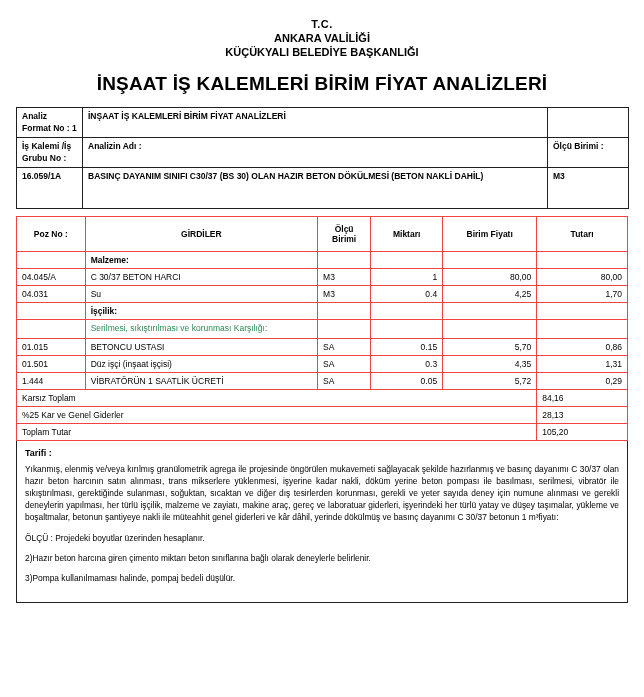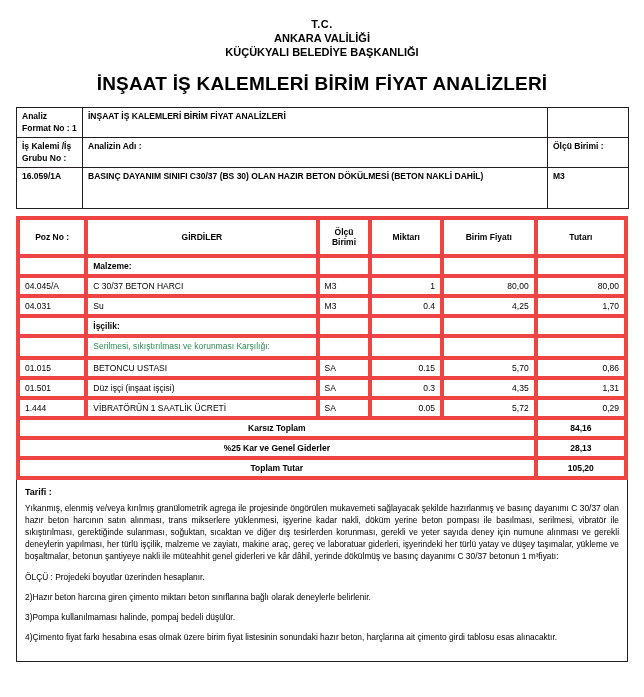--- a/index.html
+++ b/index.html
@@ -72,21 +72,21 @@
     font-size: 8.5px;
     font-weight: bold;
     line-height: 1.4;
   }
 
   
   .grid {
     margin-top: 7px;
   }
   .grid th, .grid td {
-    border: 4px solid #ef4444;
+    border: 1px solid #ef4444;
     font-size: 8.5px;
     padding: 3px 5px;
     vertical-align: middle;
   }
   .grid th {
     font-weight: bold;
     text-align: center;
     height: 28px;
   }
   .grid td.num {
@@ -95,22 +95,22 @@
   .grid .row-h {
     height: 16px;
   }
   .grid .section {
     font-weight: bold;
   }
   .green {
     color: #2e8b57;
   }
   .grid td.totval {
-    text-align: center;
-    font-weight: bold;
+    text-align: left;
+    font-weight: normal;
   }
 
   
   .desc-box {
     border: 1px solid #231f20;
     border-top: none;
     padding: 6px 8px 10px 8px;
     font-size: 8.4px;
     line-height: 1.45;
   }
@@ -266,16 +266,15 @@
       </tr>
     </tbody>
   </table>
 
   <div class="desc-box">
     <div class="tarifi">Tarifi :</div>
     <p class="desc-body">Yıkanmış, elenmiş ve/veya kırılmış granülometrik agrega ile projesinde öngörülen mukavemeti sağlayacak şekilde hazırlanmış ve basınç dayanımı C 30/37 olan hazır beton harcının satın alınması, trans mikserlere yüklenmesi, işyerine kadar nakli, döküm yerine beton pompası ile basılması, serilmesi, vibratör ile sıkıştırılması, gerektiğinde sulanması, soğuktan, sıcaktan ve diğer dış tesirlerden korunması, gerekli ve yeter sayıda deney için numune alınması ve gerekli deneylerin yapılması, her türlü işçilik, malzeme ve zayiatı, makine araç, gereç ve laboratuar giderleri, işyerindeki her türlü yatay ve düşey taşımalar, yükleme ve boşaltmalar, betonun şantiyeye nakli ile müteahhit genel giderleri ve kâr dâhil, yerinde dökülmüş ve basınç dayanımı C 30/37 betonun 1 m³fiyatı:</p>
     <p>ÖLÇÜ : Projedeki boyutlar üzerinden hesaplanır.</p>
     <p>2)Hazır beton harcına giren çimento miktarı beton sınıflarına bağlı olarak deneylerle belirlenir.</p>
     <p>3)Pompa kullanılmaması halinde, pompaj bedeli düşülür.</p>
-    <p>4)Çimento fiyat farkı hesabına esas olmak üzere birim fiyat listesinin sonundaki hazır beton, harçlarına ait çimento girdi tablosu esas alınacaktır.</p>
   </div>
 
 </div>
 
 </body></html>

